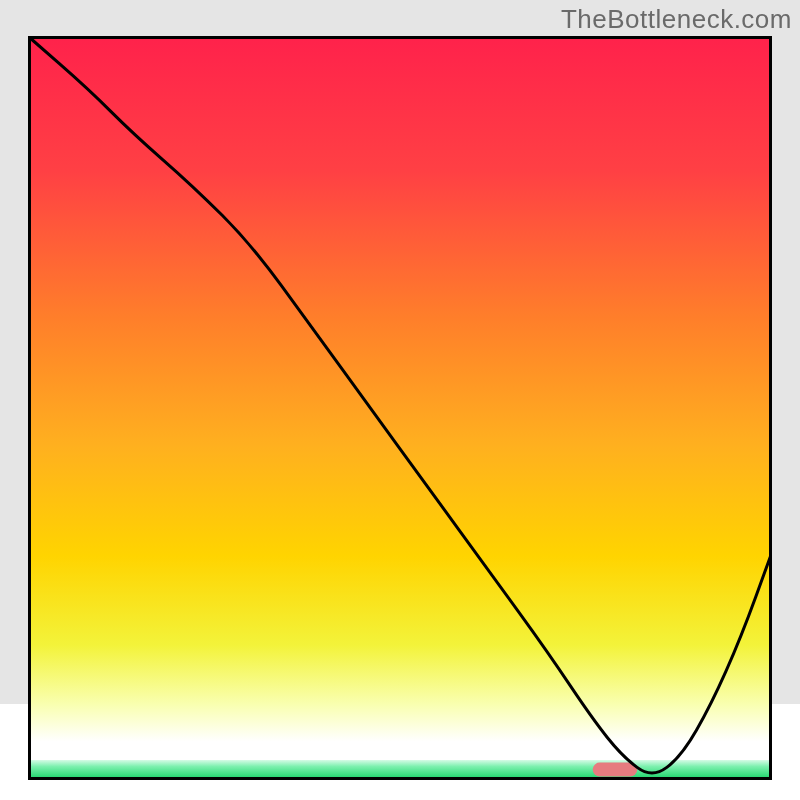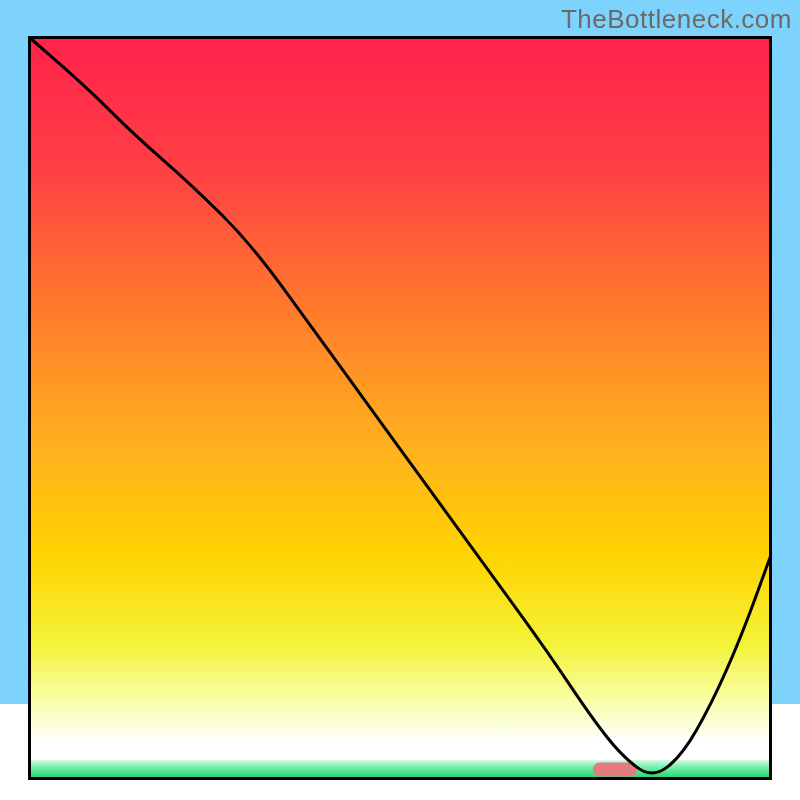--- a/index.html
+++ b/index.html
@@ -8,21 +8,21 @@
     width: 800px;
     height: 800px;
     background: #ffffff;
     font-family: Arial, Helvetica, sans-serif;
     overflow: hidden;
   }
   .container {
     position: relative;
     width: 800px;
     height: 704px;
-    background: #7dd3fc;
+    background: #e5e5e5;
   }
   .watermark {
     position: absolute;
     top: 4px;
     right: 8px;
     font-size: 26px;
     font-weight: 500;
     color: #6a6a6a;
     letter-spacing: 0.5px;
     user-select: none;

